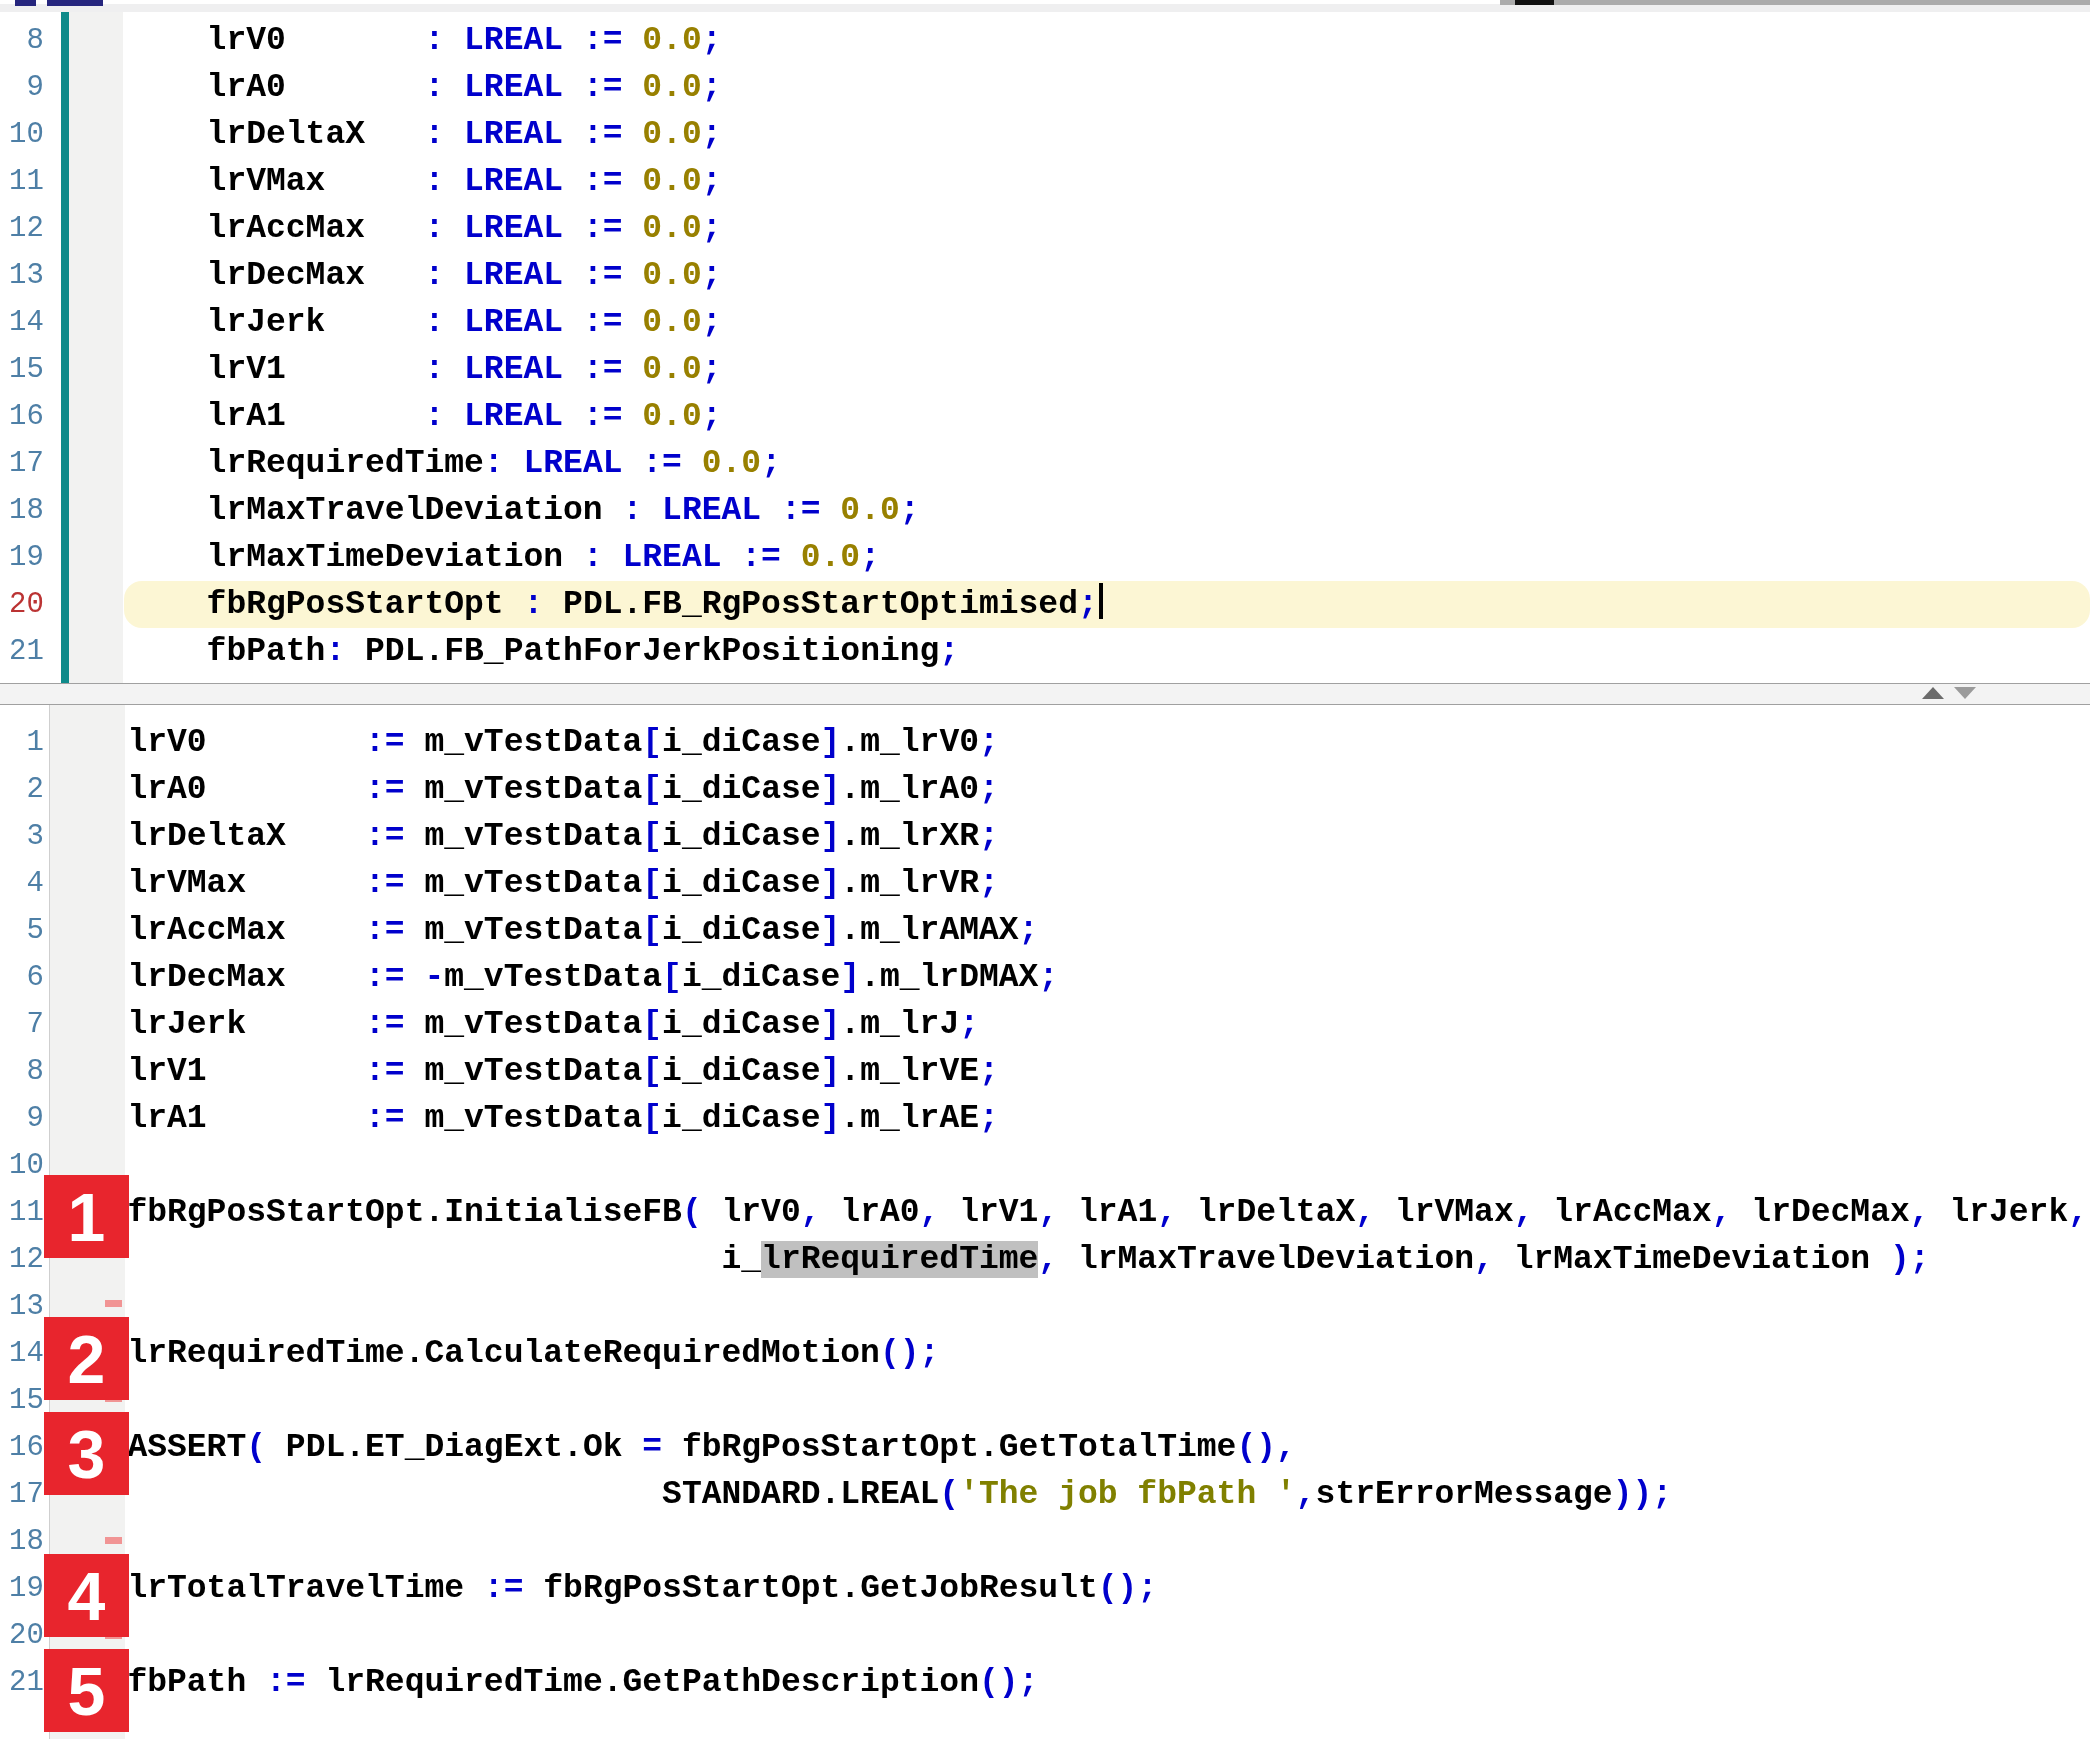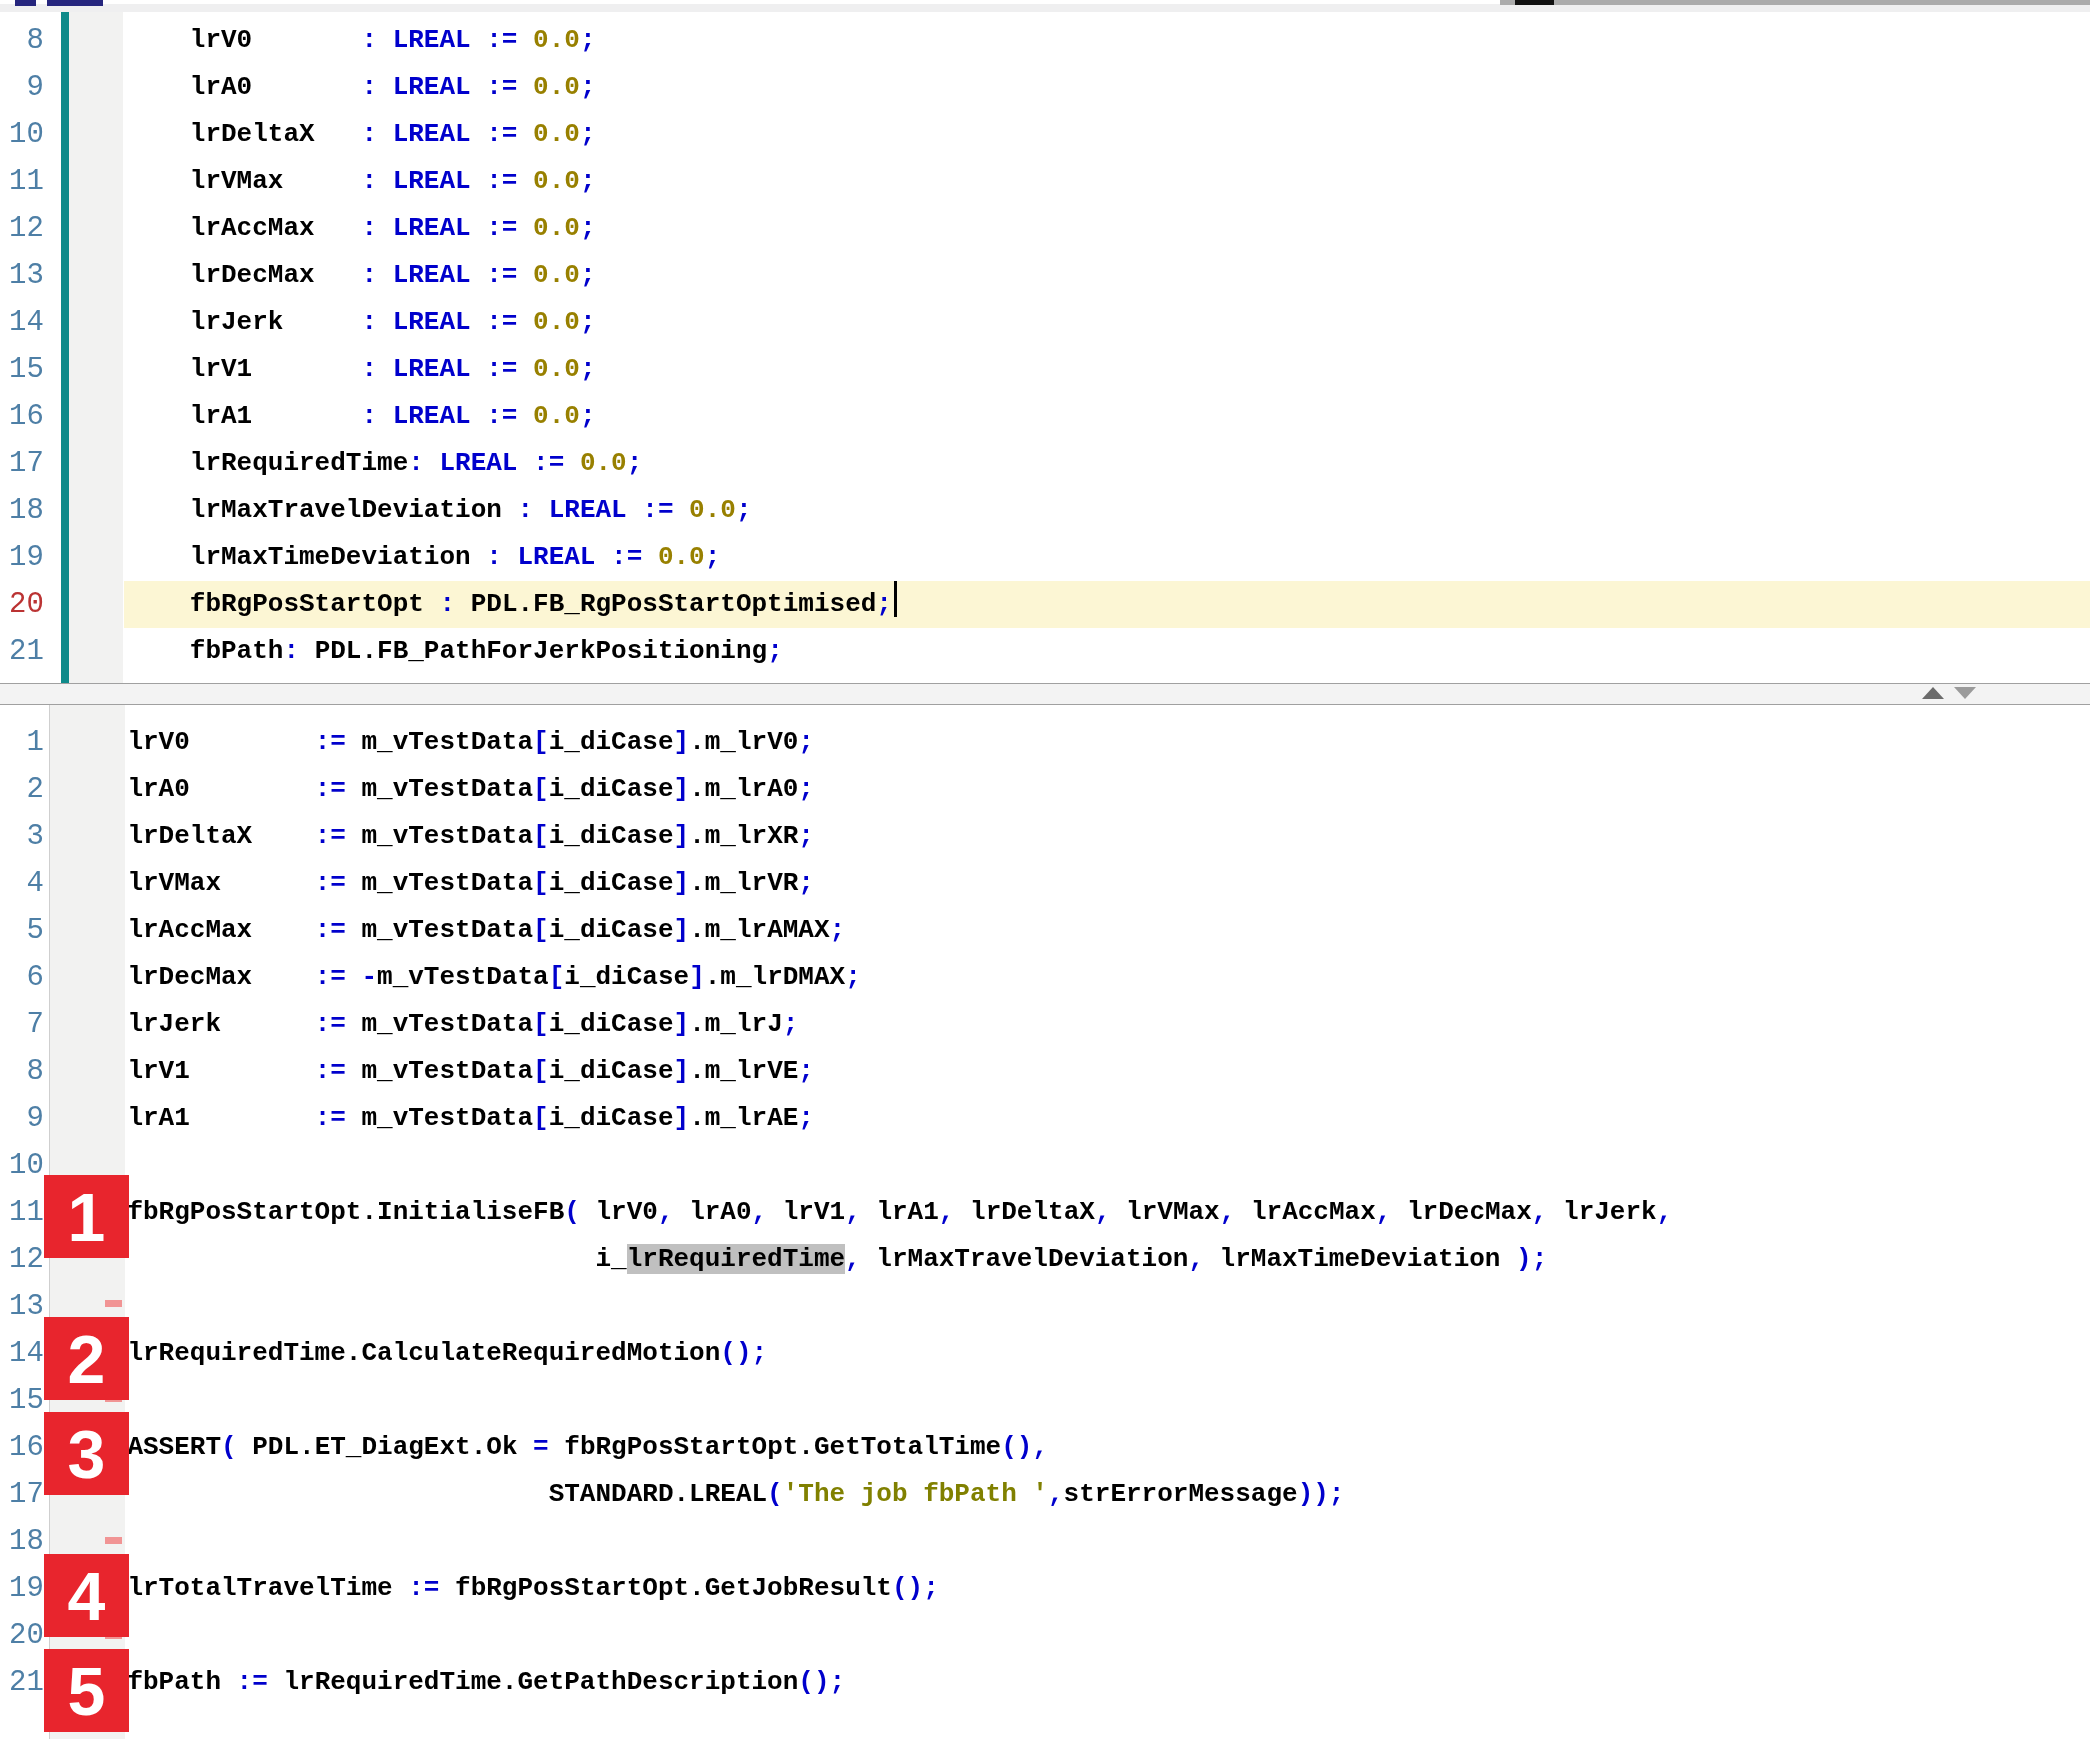--- a/index.html
+++ b/index.html
@@ -26,22 +26,22 @@
   .marginbg.mbottom{left:49px;width:75px;border-left:0.8px solid #cfcfcf;}
   .lines{position:relative;z-index:1;}
   #pane-top .lines{padding-top:5.1px;}
   #pane-bottom .lines{padding-top:13.6px;}
 
   .line{display:flex;height:47px;line-height:47px;}
   .num{flex:0 0 49px;width:49px;box-sizing:border-box;padding-right:5.1px;text-align:right;
        font-size:29px;font-weight:normal;color:var(--gutter);}
   .num-red{color:var(--gutter-red);}
   .gap{flex:0 0 75px;}
-  .code{flex:1 1 auto;padding-left:3.4px;white-space:pre;font-size:26px;font-weight:bold;color:#000;}
-  .hl-line .code{background:var(--hl-yellow);}
+  .code{flex:1 1 auto;padding-left:3.4px;white-space:pre;font-size:33px;font-weight:bold;color:#000;}
+  .hl-line .code{background:var(--hl-yellow);border-radius:18px;}
 
   .tk-t{color:#000;}
   .tk-k{color:var(--kw);}
   .tk-n{color:var(--num);}
   .tk-s{color:var(--str);}
   .tk-sel{color:#000;background:var(--sel);}
 
   .cursor{display:inline-block;width:3.4px;height:36px;background:#000;margin-left:1.7px;vertical-align:-6px;}
 
   

